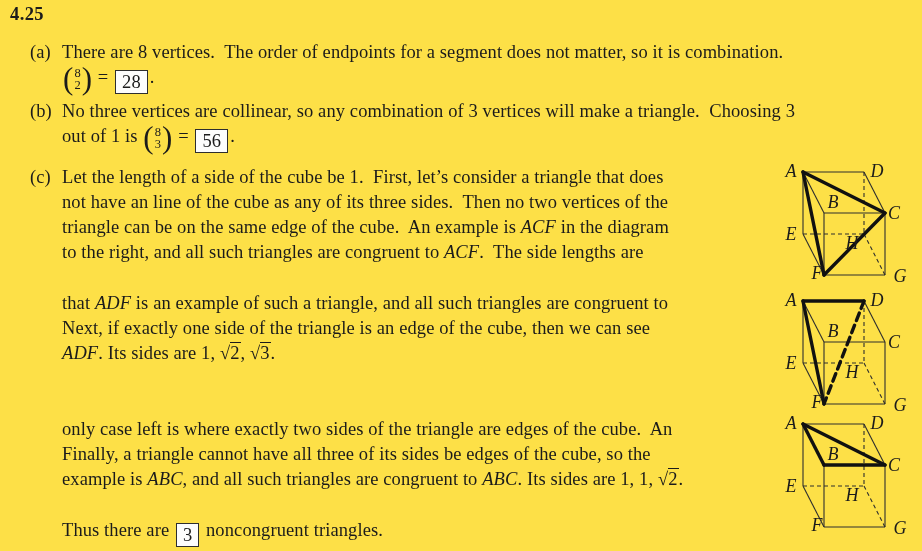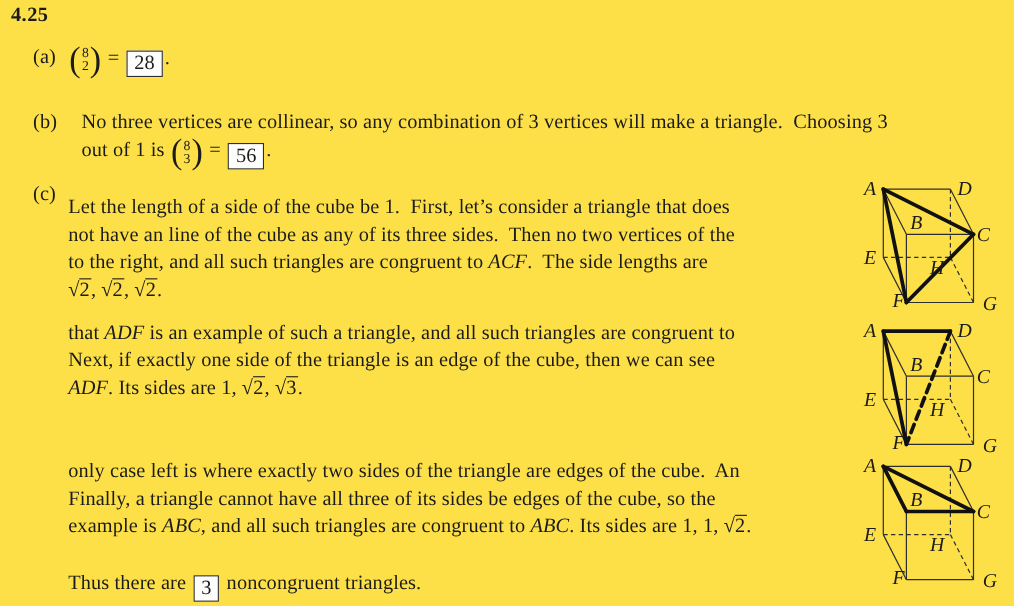--- a/index.html
+++ b/index.html
@@ -5,22 +5,22 @@
   html,body{margin:0;padding:0;background:#ffffff;}
   .page{
     position:relative;width:922px;height:551px;background:#fde047;
     font-family:"Liberation Serif", serif;color:#1b1b1b;
     font-size:18.5px;letter-spacing:0.1px;overflow:hidden;
   }
   .title{position:absolute;left:10px;top:4px;font-weight:bold;letter-spacing:0.4px;}
   .plabel{position:absolute;left:30px;width:30px;line-height:25px;}
   .block{position:absolute;left:62px;}
   #blk-a{top:40px;}  #lbl-a{top:40px;}
-  #blk-b{top:99px;margin-left:12px;}  #lbl-b{top:99px;}
-  #blk-c0{top:165px;margin-top:12px;} #lbl-c{top:165px;}
+  #blk-b{top:99px;}  #lbl-b{top:99px;}
+  #blk-c0{top:165px;} #lbl-c{top:165px;}
   #blk-c1{top:291px;}
   #blk-c2{top:417px;}
   #blk-c3{top:518px;}
   .tline{white-space:pre;line-height:25px;}
   .it{font-style:italic;}
   .sqrt{white-space:pre;}
   .sqrt .rd{border-top:1.6px solid #1b1b1b;padding:0 1px 0 0;}
   .boxed{
     display:inline-block;border:1.4px solid #2e2e2e;background:#fdfdfc;
     padding:0 6px;line-height:22px;vertical-align:-5px;margin:0 2px;
@@ -33,35 +33,36 @@
   #fig0{top:158px;} #fig1{top:287px;} #fig2{top:410px;}
 </style>
 </head>
 <body>
 
 <div class="page">
   <div class="title">4.25</div>
 
   <div class="plabel" id="lbl-a">(a)</div>
   <div class="block" id="blk-a">
+      <div class="tline"><span>There are 8 vertices.  The order of endpoints for a segment does not matter, so it is combination.</span></div>
       <div class="tline"><span class="binom"><span class="p">(</span><span class="col"><span>8</span><span>2</span></span><span class="p">)</span></span><span> = </span><span class="boxed">28</span><span>.</span></div>
     </div>
 
   <div class="plabel" id="lbl-b">(b)</div>
   <div class="block" id="blk-b">
       <div class="tline"><span>No three vertices are collinear, so any combination of 3 vertices will make a triangle.  Choosing 3</span></div>
       <div class="tline"><span>out of 1 is </span><span class="binom"><span class="p">(</span><span class="col"><span>8</span><span>3</span></span><span class="p">)</span></span><span> = </span><span class="boxed">56</span><span>.</span></div>
     </div>
 
   <div class="plabel" id="lbl-c">(c)</div>
   <div class="block" id="blk-c0">
       <div class="tline"><span>Let the length of a side of the cube be 1.  First, let’s consider a triangle that does</span></div>
       <div class="tline"><span>not have an line of the cube as any of its three sides.  Then no two vertices of the</span></div>
+      <div class="tline"><span>triangle can be on the same edge of the cube.  An example is </span><span class="it">ACF</span><span> in the diagram</span></div>
       <div class="tline"><span>to the right, and all such triangles are congruent to </span><span class="it">ACF</span><span>.  The side lengths are</span></div>
-      <div class="tline"><span class="sqrt"><span>√</span><span class="rd">2</span></span><span>, </span><span class="sqrt"><span>√</span><span class="rd">2</span></span><span>, </span><span class="sqrt"><span>√</span><span class="rd">2</span></span><span>.</span></div>
     </div>
   <div class="block" id="blk-c1">
       <div class="tline"><span>that </span><span class="it">ADF</span><span> is an example of such a triangle, and all such triangles are congruent to</span></div>
       <div class="tline"><span>Next, if exactly one side of the triangle is an edge of the cube, then we can see</span></div>
       <div class="tline"><span class="it">ADF</span><span>. Its sides are 1, </span><span class="sqrt"><span>√</span><span class="rd">2</span></span><span>, </span><span class="sqrt"><span>√</span><span class="rd">3</span></span><span>.</span></div>
     </div>
   <div class="block" id="blk-c2">
       <div class="tline"><span>only case left is where exactly two sides of the triangle are edges of the cube.  An</span></div>
       <div class="tline"><span>Finally, a triangle cannot have all three of its sides be edges of the cube, so the</span></div>
       <div class="tline"><span>example is </span><span class="it">ABC</span><span>, and all such triangles are congruent to </span><span class="it">ABC</span><span>. Its sides are 1, 1, </span><span class="sqrt"><span>√</span><span class="rd">2</span></span><span>.</span></div>

